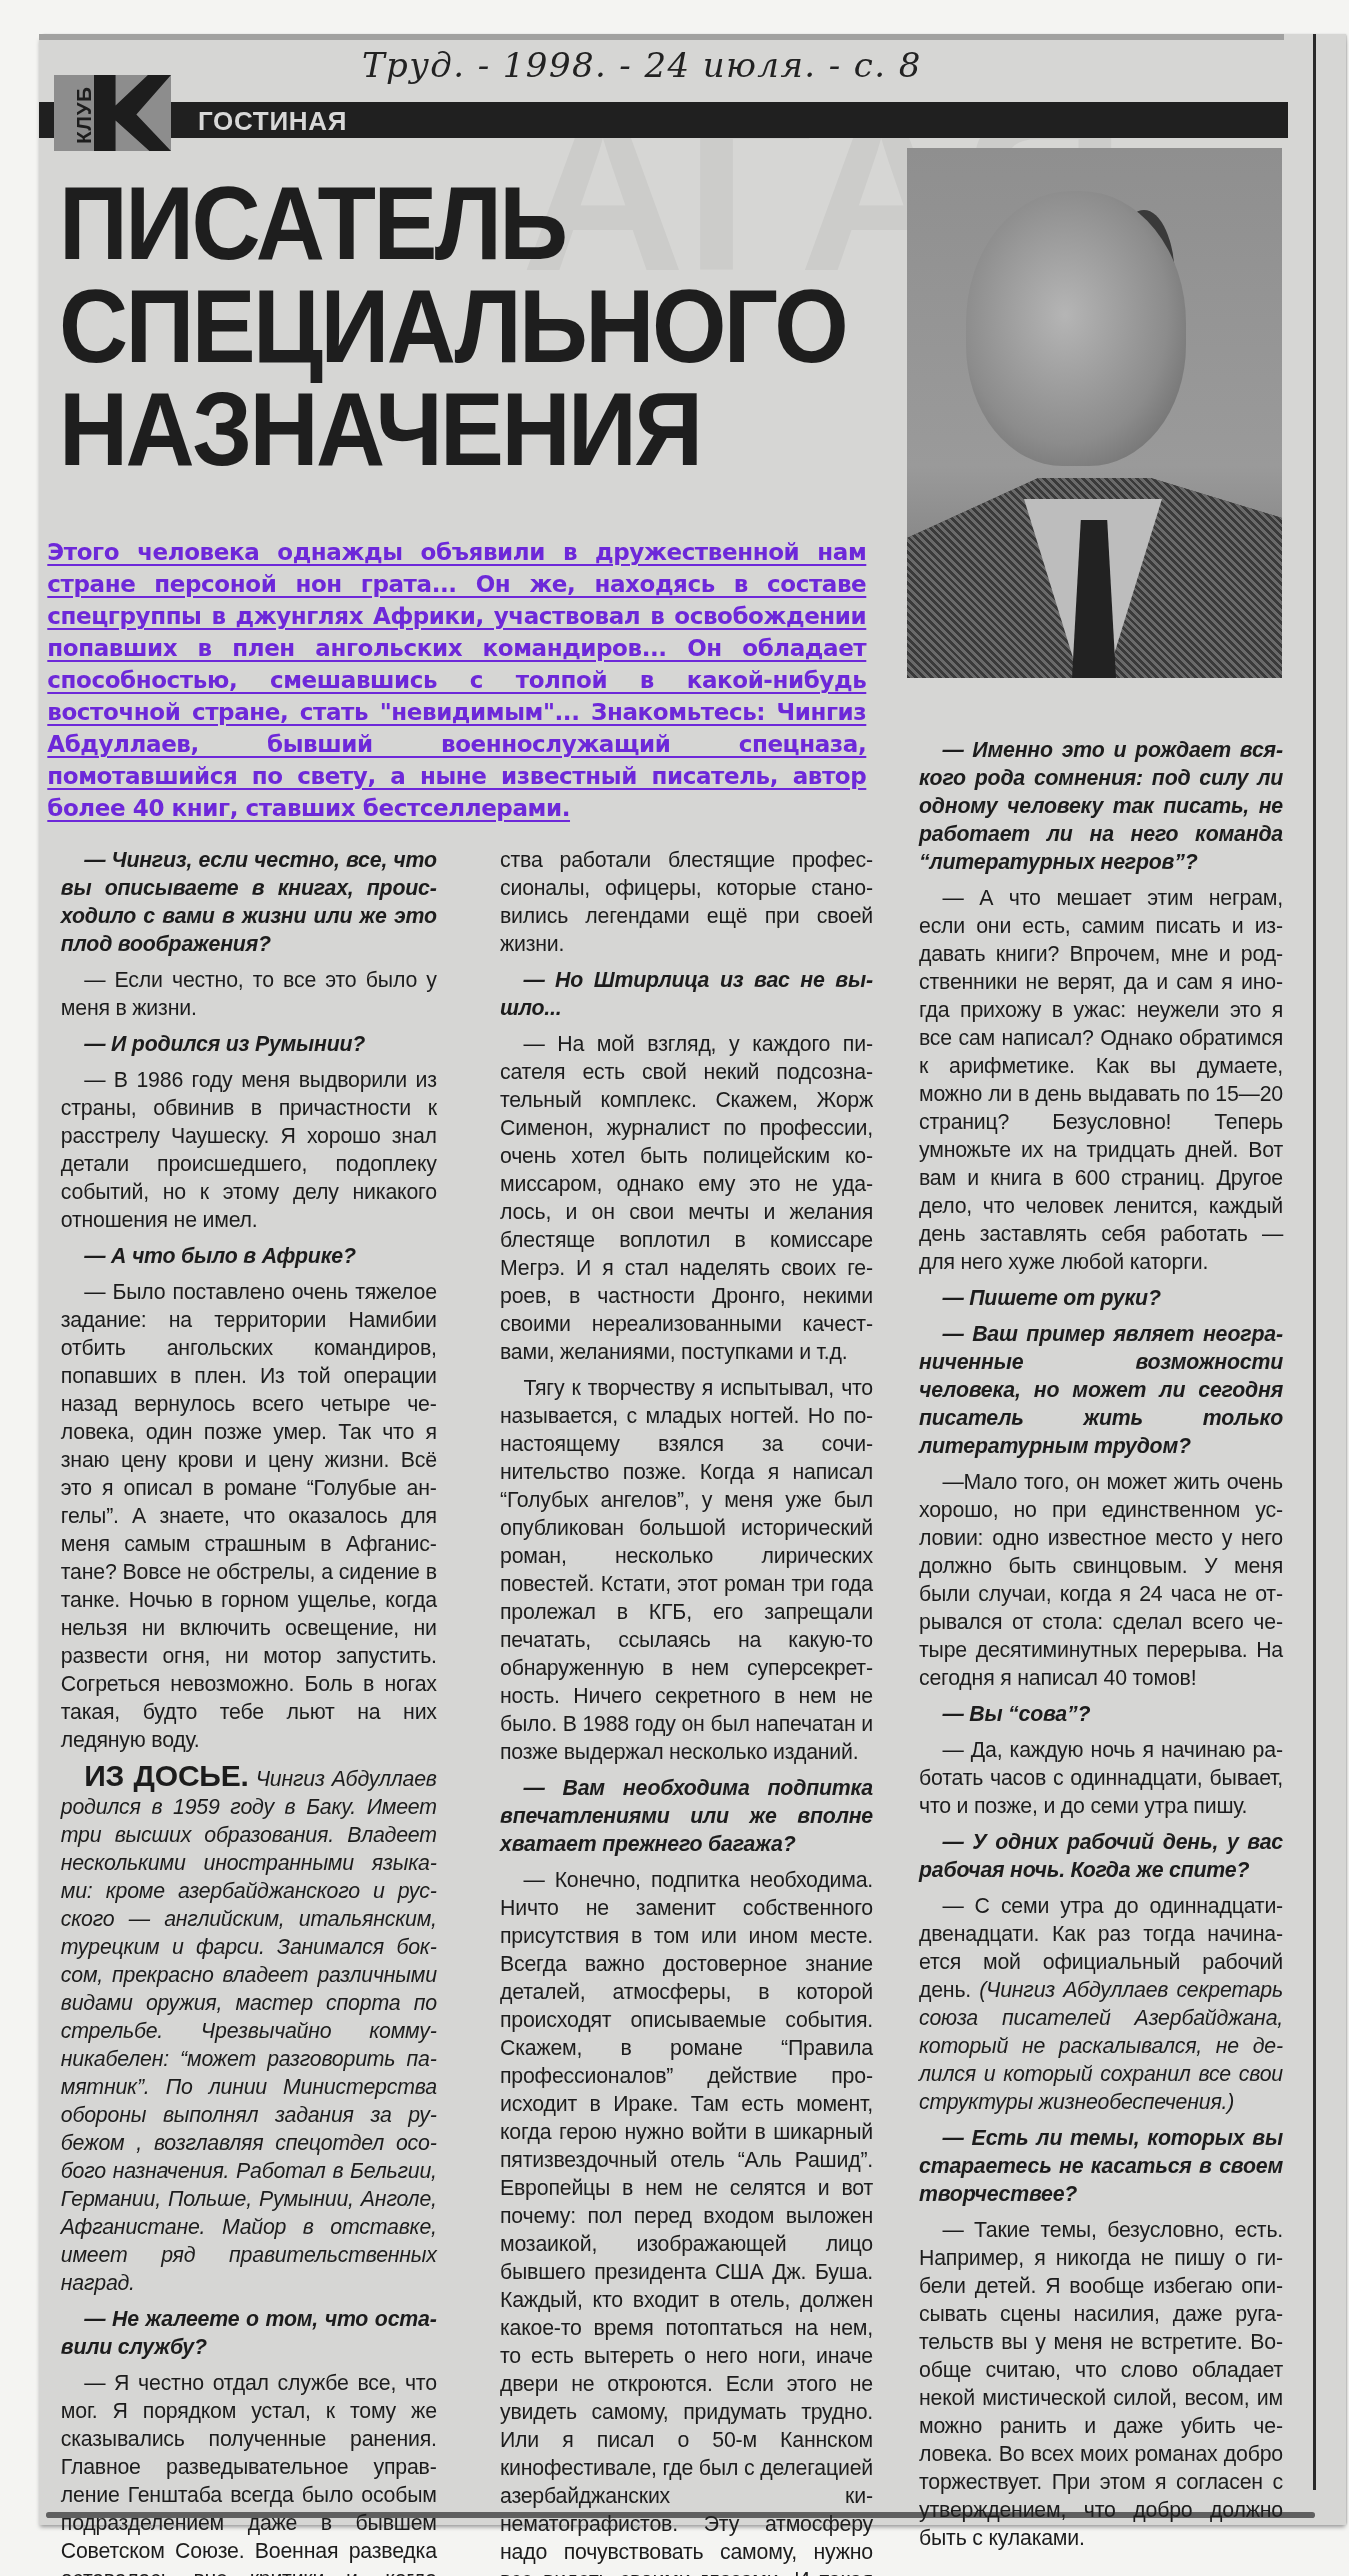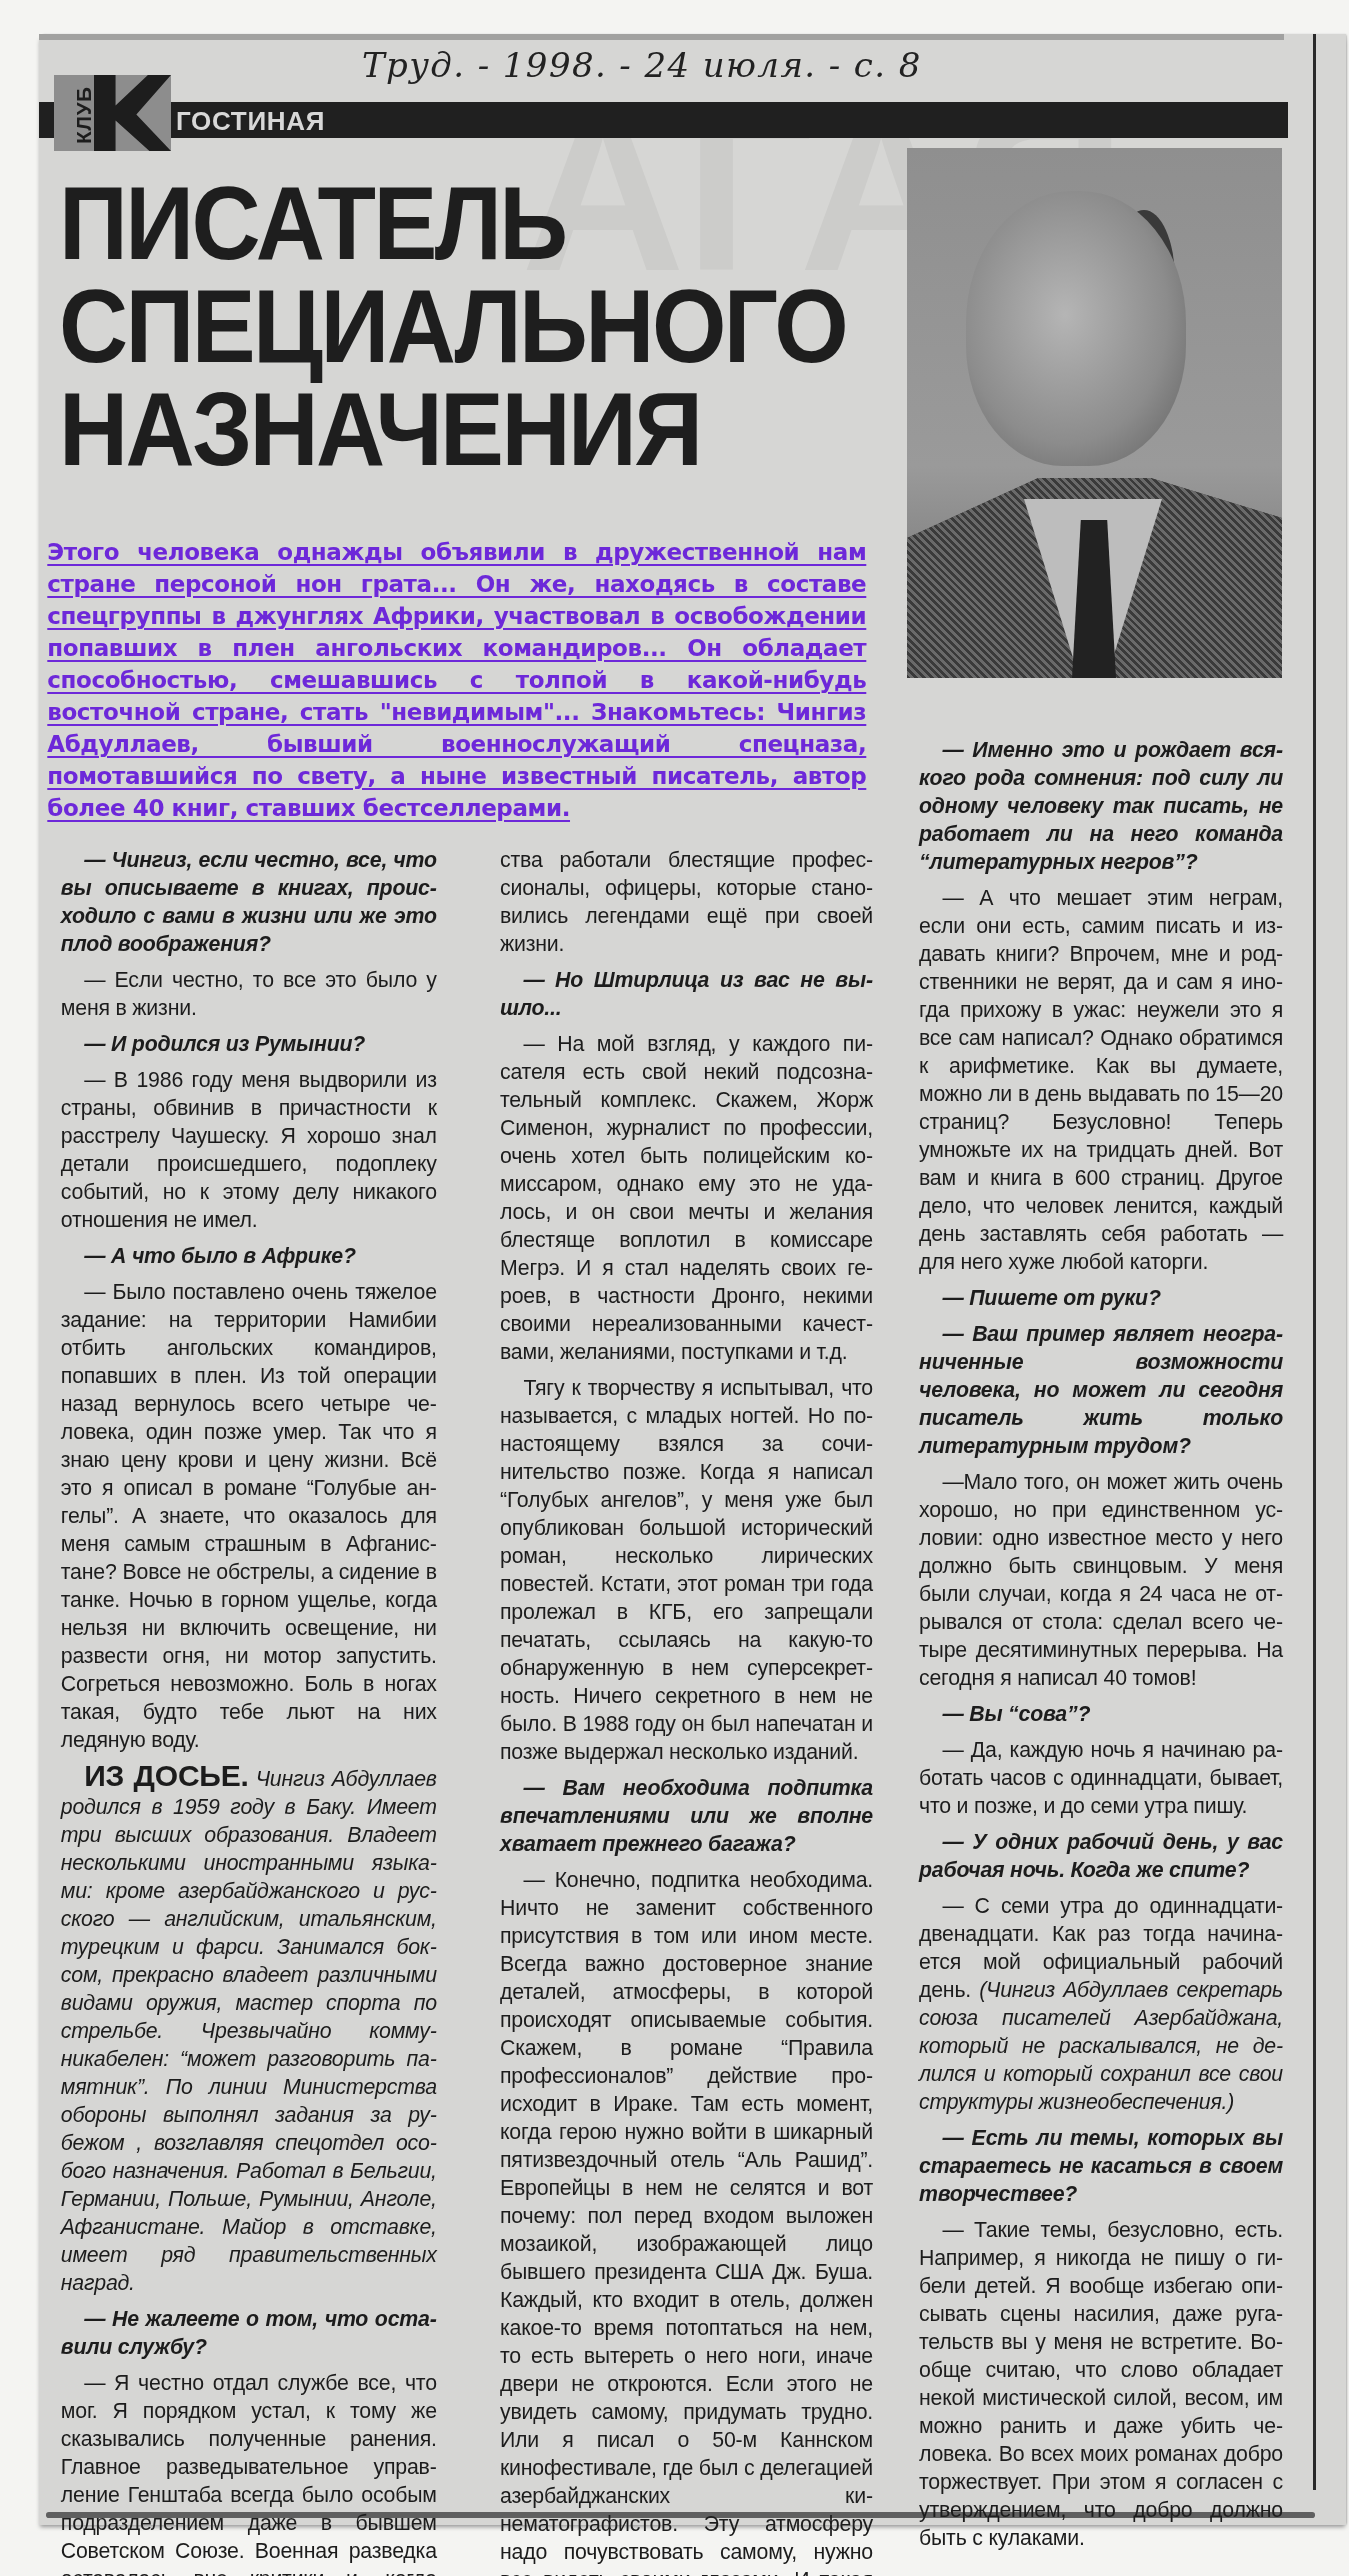--- a/index.html
+++ b/index.html
@@ -23,21 +23,21 @@
   .rubric-bar { position: absolute; left: 0; top: 68px; width: 1249px; height: 36px; background: #202020; }
   .rubric-logo { position: absolute; left: 15px; top: 41px; width: 117px; height: 76px; background: #8d8d8d; overflow: hidden; }
   .rubric-logo .k-shape {
     position: absolute; left: 40px; top: 0; width: 77px; height: 76px; background: #1d1d1d;
     clip-path: polygon(0 0, 28% 0, 28% 40%, 70% 0, 100% 0, 55% 52%, 100% 100%, 72% 100%, 28% 60%, 28% 100%, 0 100%);
   }
   .rubric-logo .vert {
     position: absolute; left: -8.3px; top: 27.5px; transform: rotate(-90deg);
     font-weight: 700; font-size: 20.6px; color: #1d1d1d; letter-spacing: 0.7px; width: 76px; text-align: center;
   }
-  .rubric-label { position: absolute; left: 137px; top: 72px; font-weight: 700; font-size: 26px; color: #d8d8d8; letter-spacing: 0.7px; }
+  .rubric-label { position: absolute; left: 159px; top: 72px; font-weight: 700; font-size: 26px; color: #d8d8d8; letter-spacing: 0.7px; }
   .handwriting {
     position: absolute; left: 323px; top: 11px; font-family: "DejaVu Serif", serif; font-style: italic;
     font-size: 34px; color: #222; letter-spacing: 1.4px;
   }
 
   
   .headline { position: absolute; left: 20px; top: 138px; width: 874px; }
   .headline div {
     font-family: "Liberation Sans", sans-serif; font-weight: 700; font-size: 103px; line-height: 103px;
     color: #1e1e1e; letter-spacing: -2.8px; transform: scaleX(0.93); transform-origin: left;

